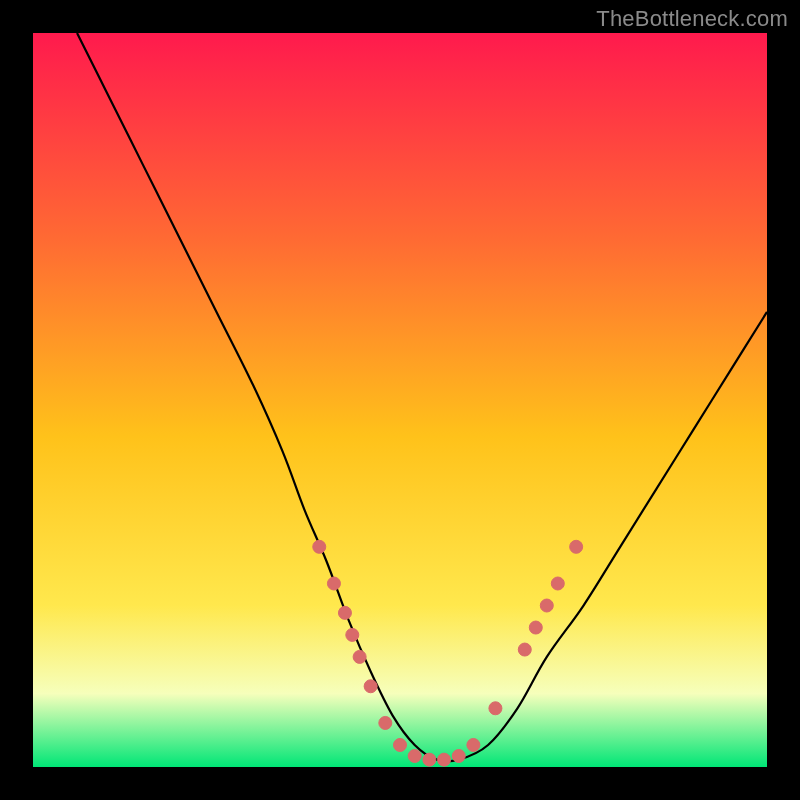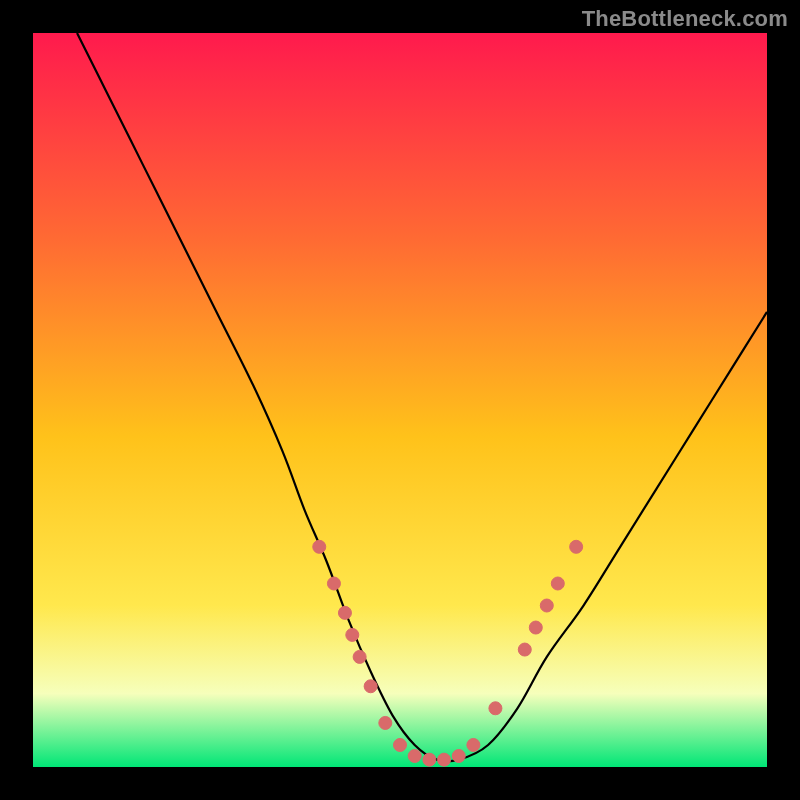--- a/index.html
+++ b/index.html
@@ -17,21 +17,21 @@
     width: 800px;
     height: 800px;
     background: #000;
   }
   .watermark {
     position: absolute;
     top: 6px;
     right: 12px;
     font-family: Arial, Helvetica, sans-serif;
     font-size: 22px;
-    font-weight: 700;
+    font-weight: 400;
     color: #8a8a8a;
     letter-spacing: 0.2px;
   }
   svg {
     display: block;
   }
 </style>
 </head>
 <body>
 <div class="frame">

